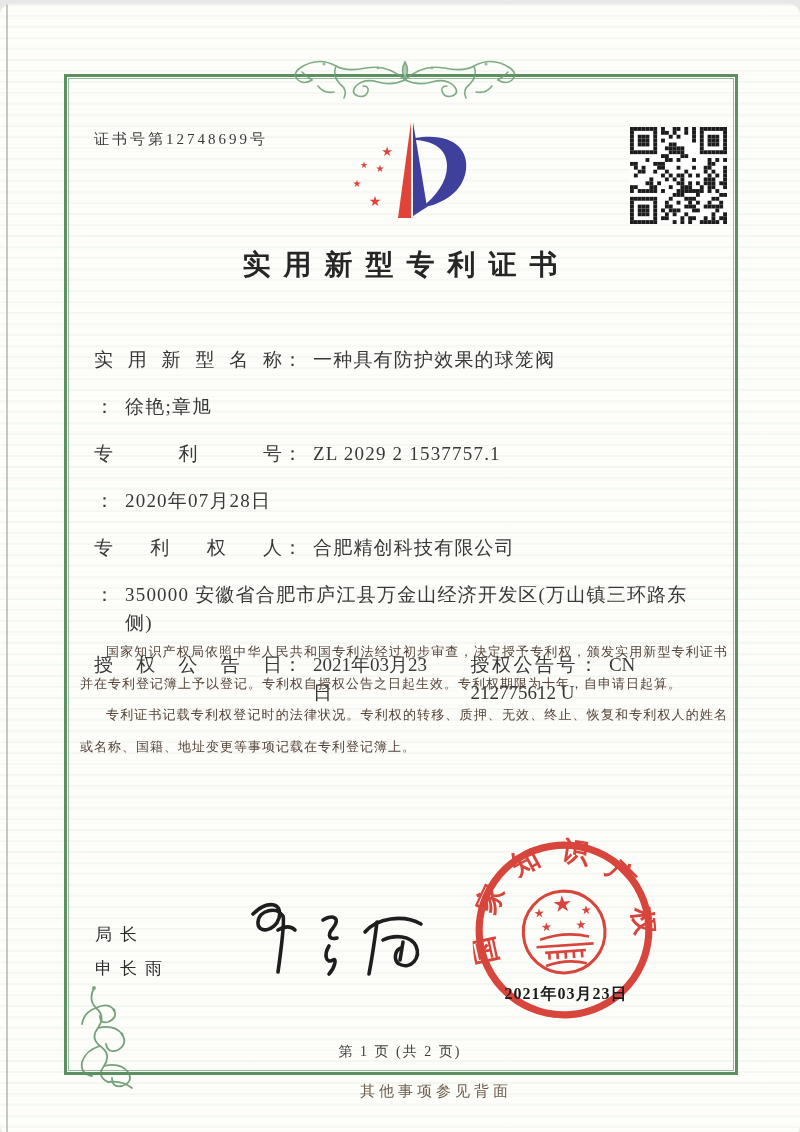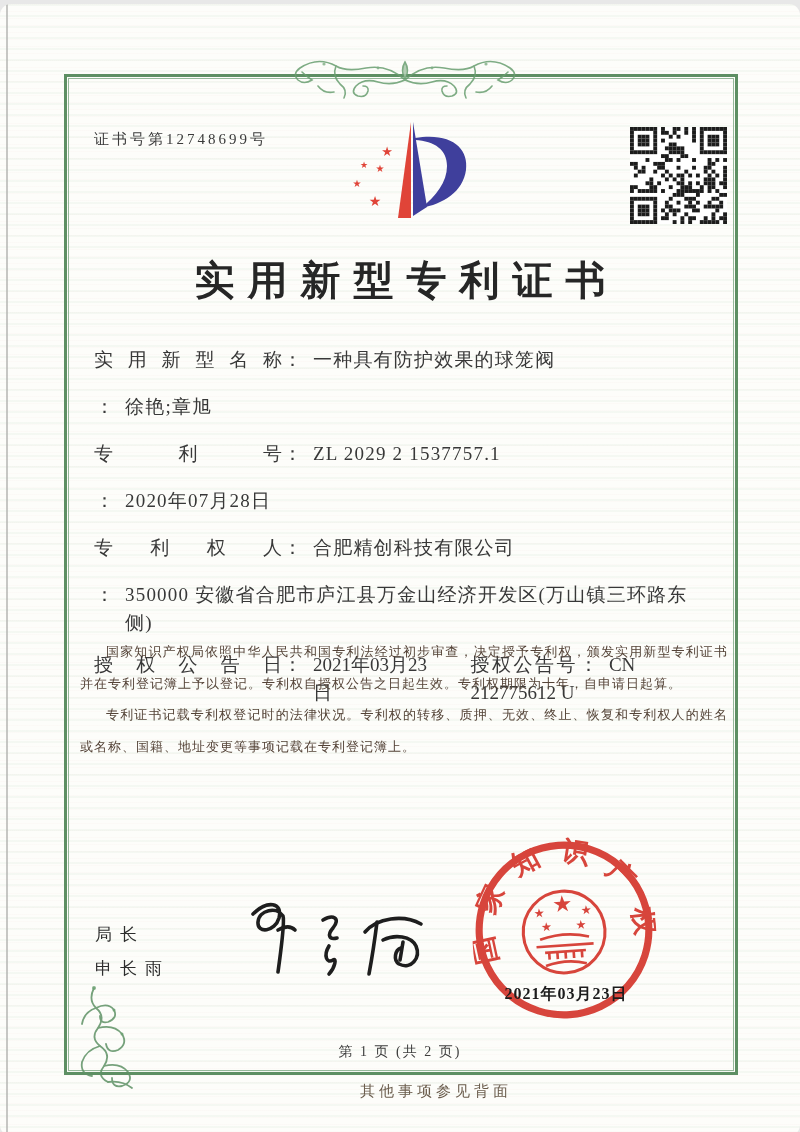--- a/index.html
+++ b/index.html
@@ -13,21 +13,21 @@
     color:#333;
     border-radius:11px;
   }
   .scan-edge-left{position:absolute;left:6px;top:0;bottom:0;width:2px;background:#b4b4b2;opacity:.75;}
   .scan-edge-bottom{position:absolute;left:0;bottom:2px;height:2px;width:100%;background:#c9c9c6;opacity:.7;}
   .frame{position:absolute;left:64px;top:70px;width:668px;height:995px;border:3px solid #5d8f63;}
   .frame::after{content:"";position:absolute;inset:1px;border:1px solid #95b89a;}
   .cert-no{position:absolute;left:94px;top:126px;font-size:15px;letter-spacing:3px;color:#3a3a3a;}
   .logo{position:absolute;left:337px;top:104px;width:148px;height:126px;}
   .qr{position:absolute;left:630px;top:123px;width:97px;height:97px;background:#fff;}
-  .title{position:absolute;left:0;top:249px;width:100%;text-align:center;font-size:40px;font-weight:600;letter-spacing:13px;text-indent:13px;color:#262626;}
+  .title{position:absolute;left:0;top:242px;width:100%;text-align:center;font-size:28px;font-weight:600;letter-spacing:13px;text-indent:13px;color:#262626;}
   .fields{position:absolute;left:94px;top:342px;width:618px;font-size:19px;color:#383838;}
   .frow{display:flex;margin-bottom:19px;line-height:28px;}
   .flabel{display:inline-block;width:188px;text-align:justify;text-align-last:justify;flex:0 0 188px;}
   .fcolon{flex:0 0 auto;padding:0 11px 0 1px;}
   .fvalue{flex:1;letter-spacing:1.2px;}
   .grant-row{display:flex;line-height:28px;}
   .grant-no{margin-left:40px;}
   .grant-no .glabel{letter-spacing:2.5px;}
   .paras{position:absolute;left:80px;top:632px;width:648px;font-size:13px;line-height:31.5px;color:#544337;text-align:justify;letter-spacing:1px;}
   .paras p{margin:0;text-indent:2em;}

